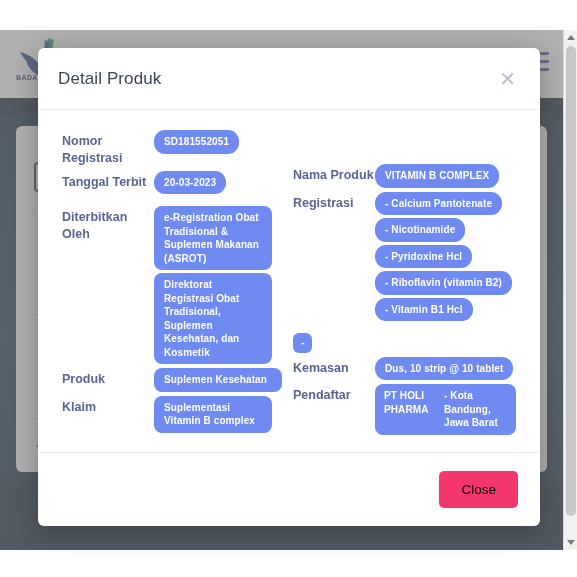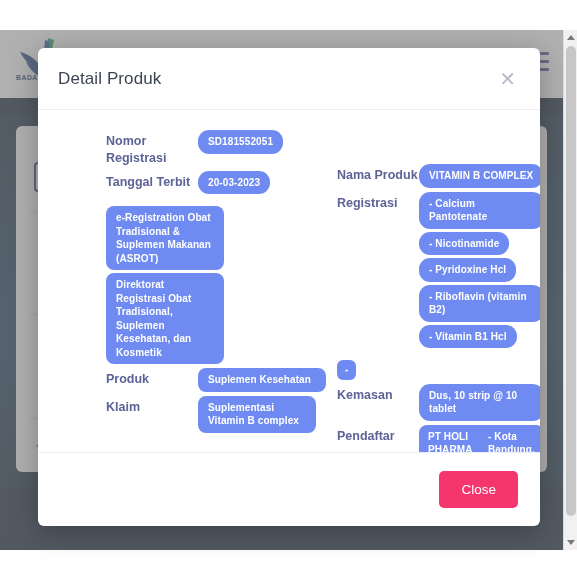--- a/index.html
+++ b/index.html
@@ -111,21 +111,21 @@
     margin-left:auto; font-size:20px; line-height:1;
     color:#b9bdc9; cursor:pointer; font-weight:300;
     padding: 2px 4px;
   }
   .modal-body {
     flex:1 1 auto; padding: 20px 24px 8px 24px;
     display:flex; gap: 0px;
     overflow:hidden;
   }
   .col { width:50%; }
-  .col-left { padding-right: 10px; margin-left: 44px; }
+  .col-left { padding-right: 10px; }
   .col-right { padding-left: 4px; }
 
   .row { display:flex; align-items:flex-start; margin-bottom: 4px; }
   .row-label {
     flex: 0 0 92px;
     font-size:12.5px; font-weight:bold; color:#5d6396;
     line-height:1.35; padding-top:3px;
   }
   .row-label.wide { flex-basis: 82px; }
   .row-value { flex:1 1 auto; display:flex; flex-direction:column; gap:3px; align-items:flex-start; }
@@ -152,21 +152,21 @@
 
   .spacer-sm { height:8px; }
 
   .modal-footer {
     flex:0 0 74px; height:74px;
     border-top:1px solid #eceef2;
     display:flex; align-items:center; justify-content:flex-end;
     padding: 0 22px;
   }
   .btn-close {
-    background:#f5366d; color:#ffffff;
+    background:#f5366d; color:#000000;
     border:none; border-radius:5px;
     font-size:13.5px; font-weight:400;
     padding:11px 22px; cursor:pointer;
     font-family:"Liberation Sans", sans-serif;
   }
 </style>
 </head>
 <body>
 
 <div id="page-root">
@@ -238,20 +238,21 @@
         <div class="row">
           <div class="row-label">Tanggal Terbit</div>
           <div class="row-value">
             <span class="badge">20-03-2023</span>
           </div>
         </div>
 
         <div class="spacer-sm"></div>
 
         <div class="row">
+          <div class="row-label">Diterbitkan Oleh</div>
           <div class="row-value">
             <span class="badge block" style="width:118px;">e-Registration Obat Tradisional &amp; Suplemen Makanan (ASROT)</span>
             <span class="badge block" style="width:118px;">Direktorat Registrasi Obat Tradisional, Suplemen Kesehatan, dan Kosmetik</span>
           </div>
         </div>
 
         <div class="row">
           <div class="row-label">Produk</div>
           <div class="row-value">
             <span class="badge block" style="width:128px;">Suplemen Kesehatan</span>

